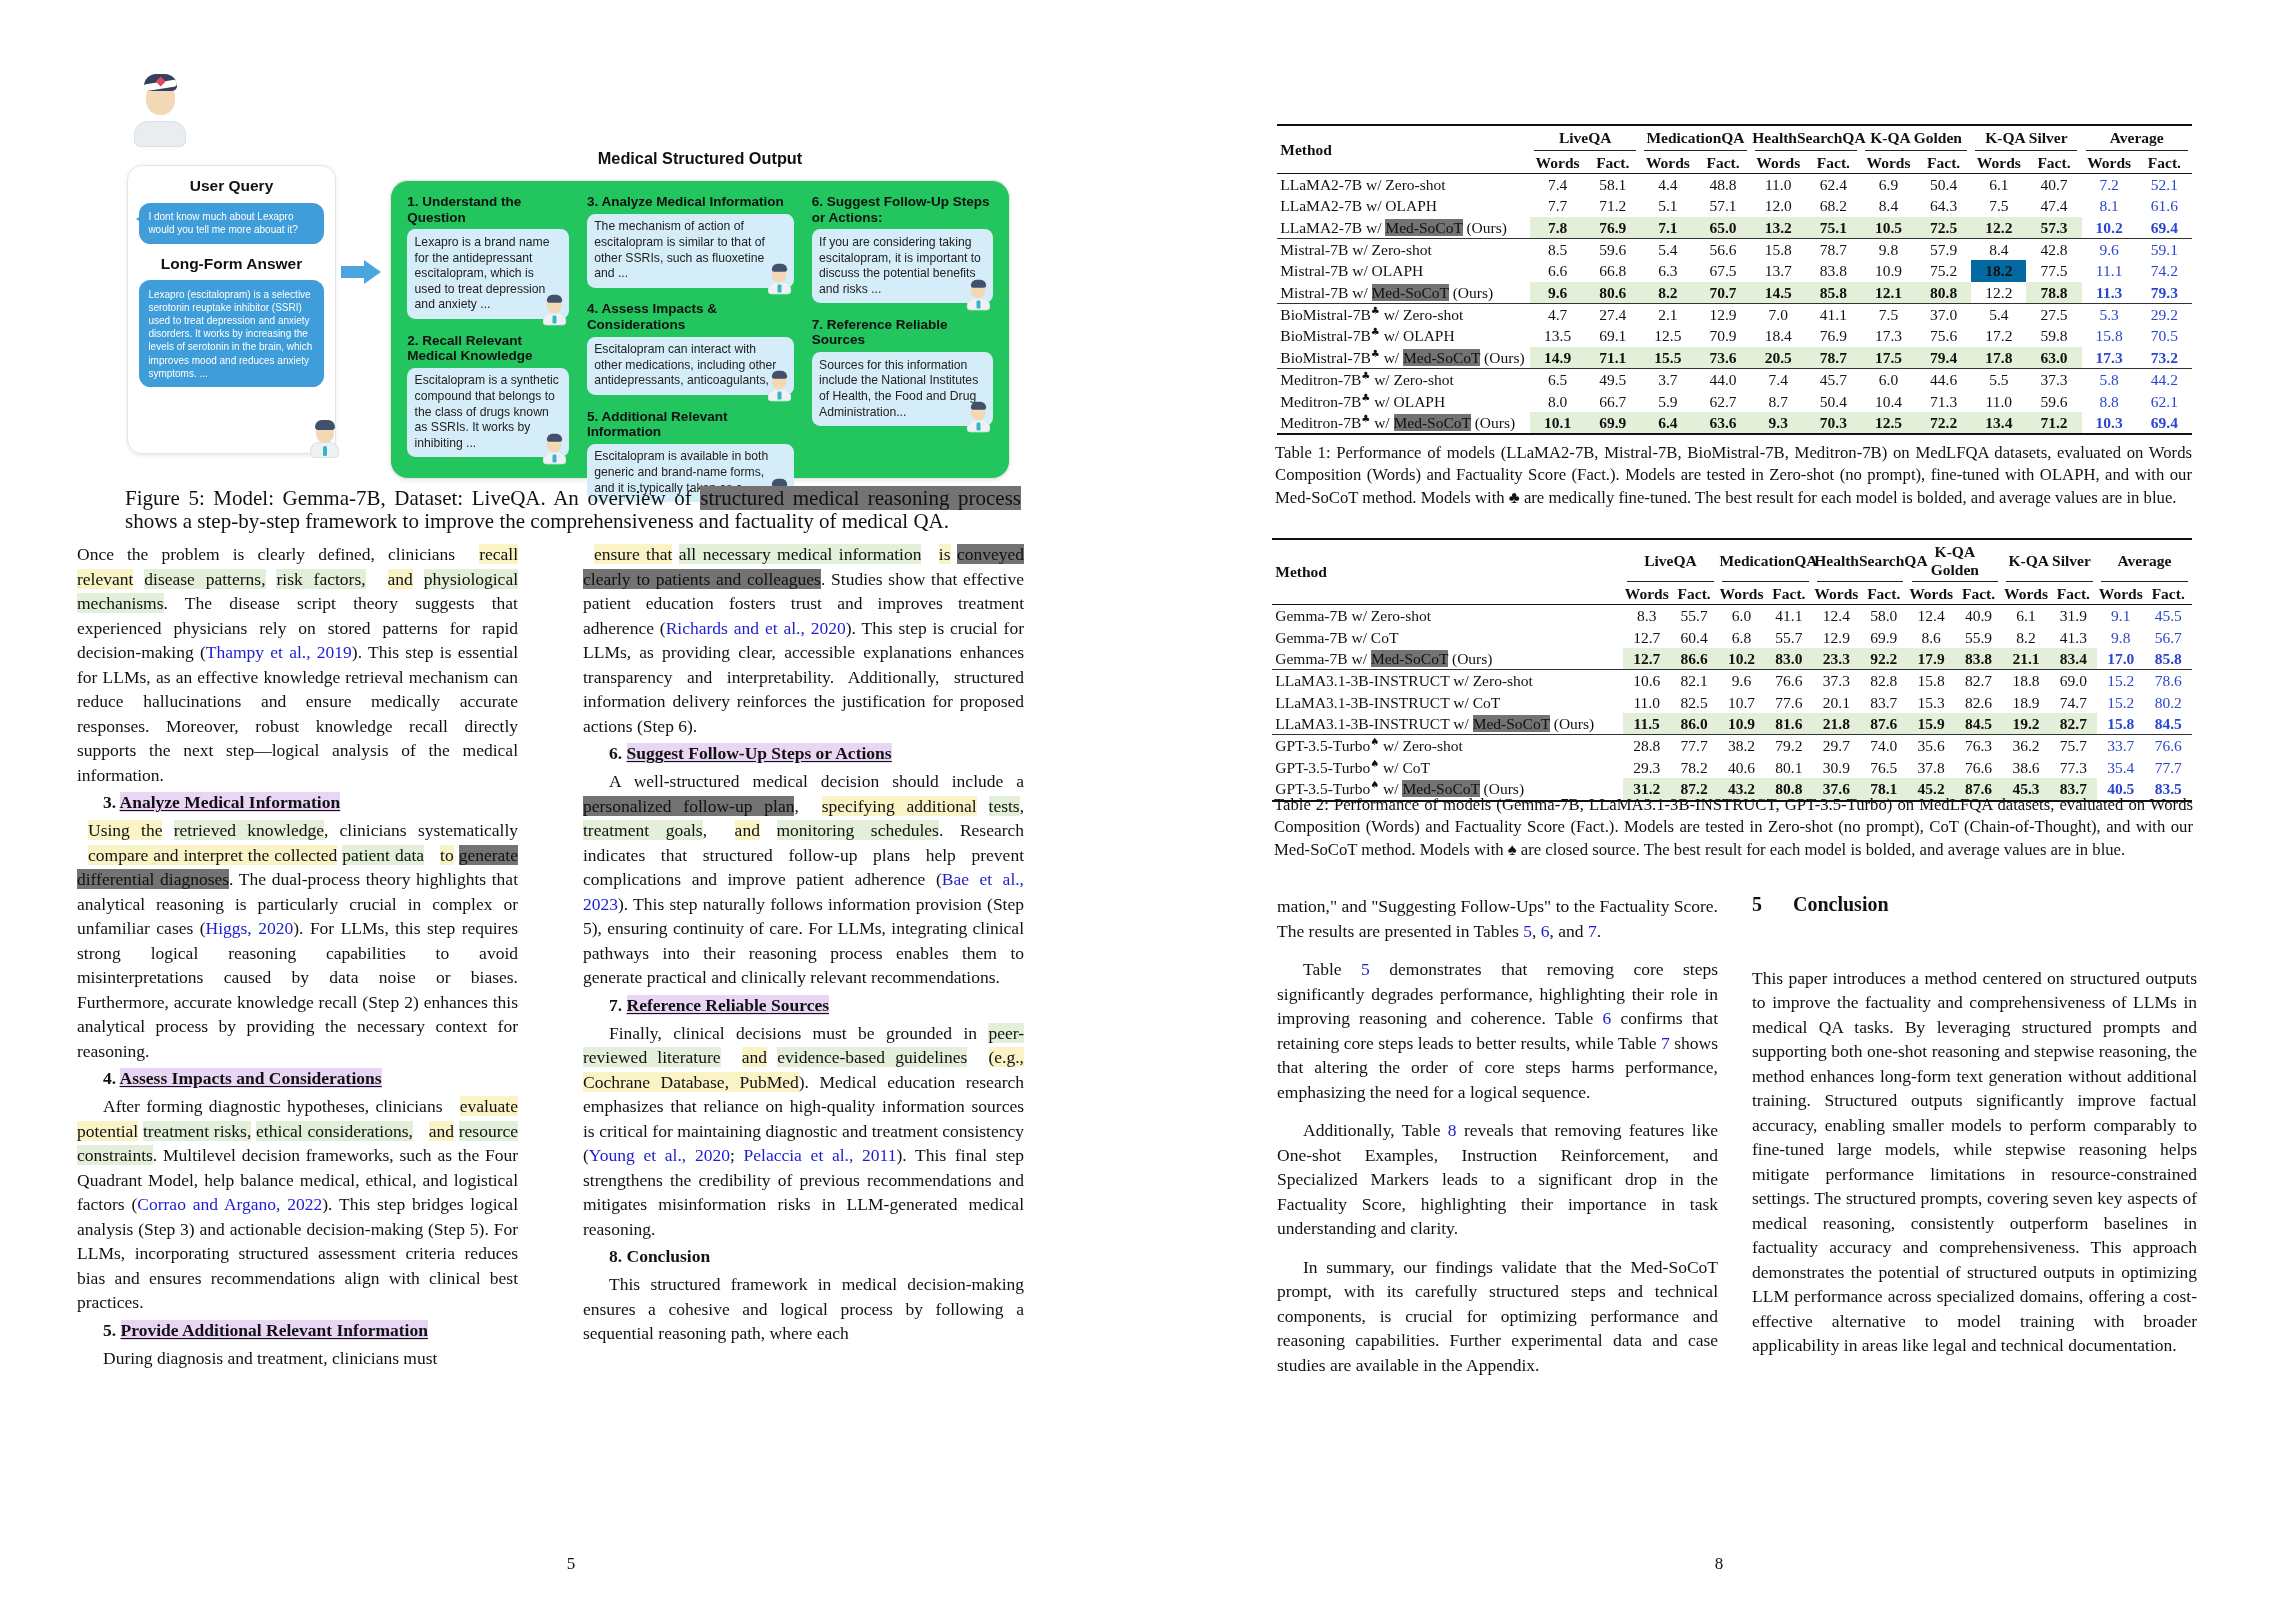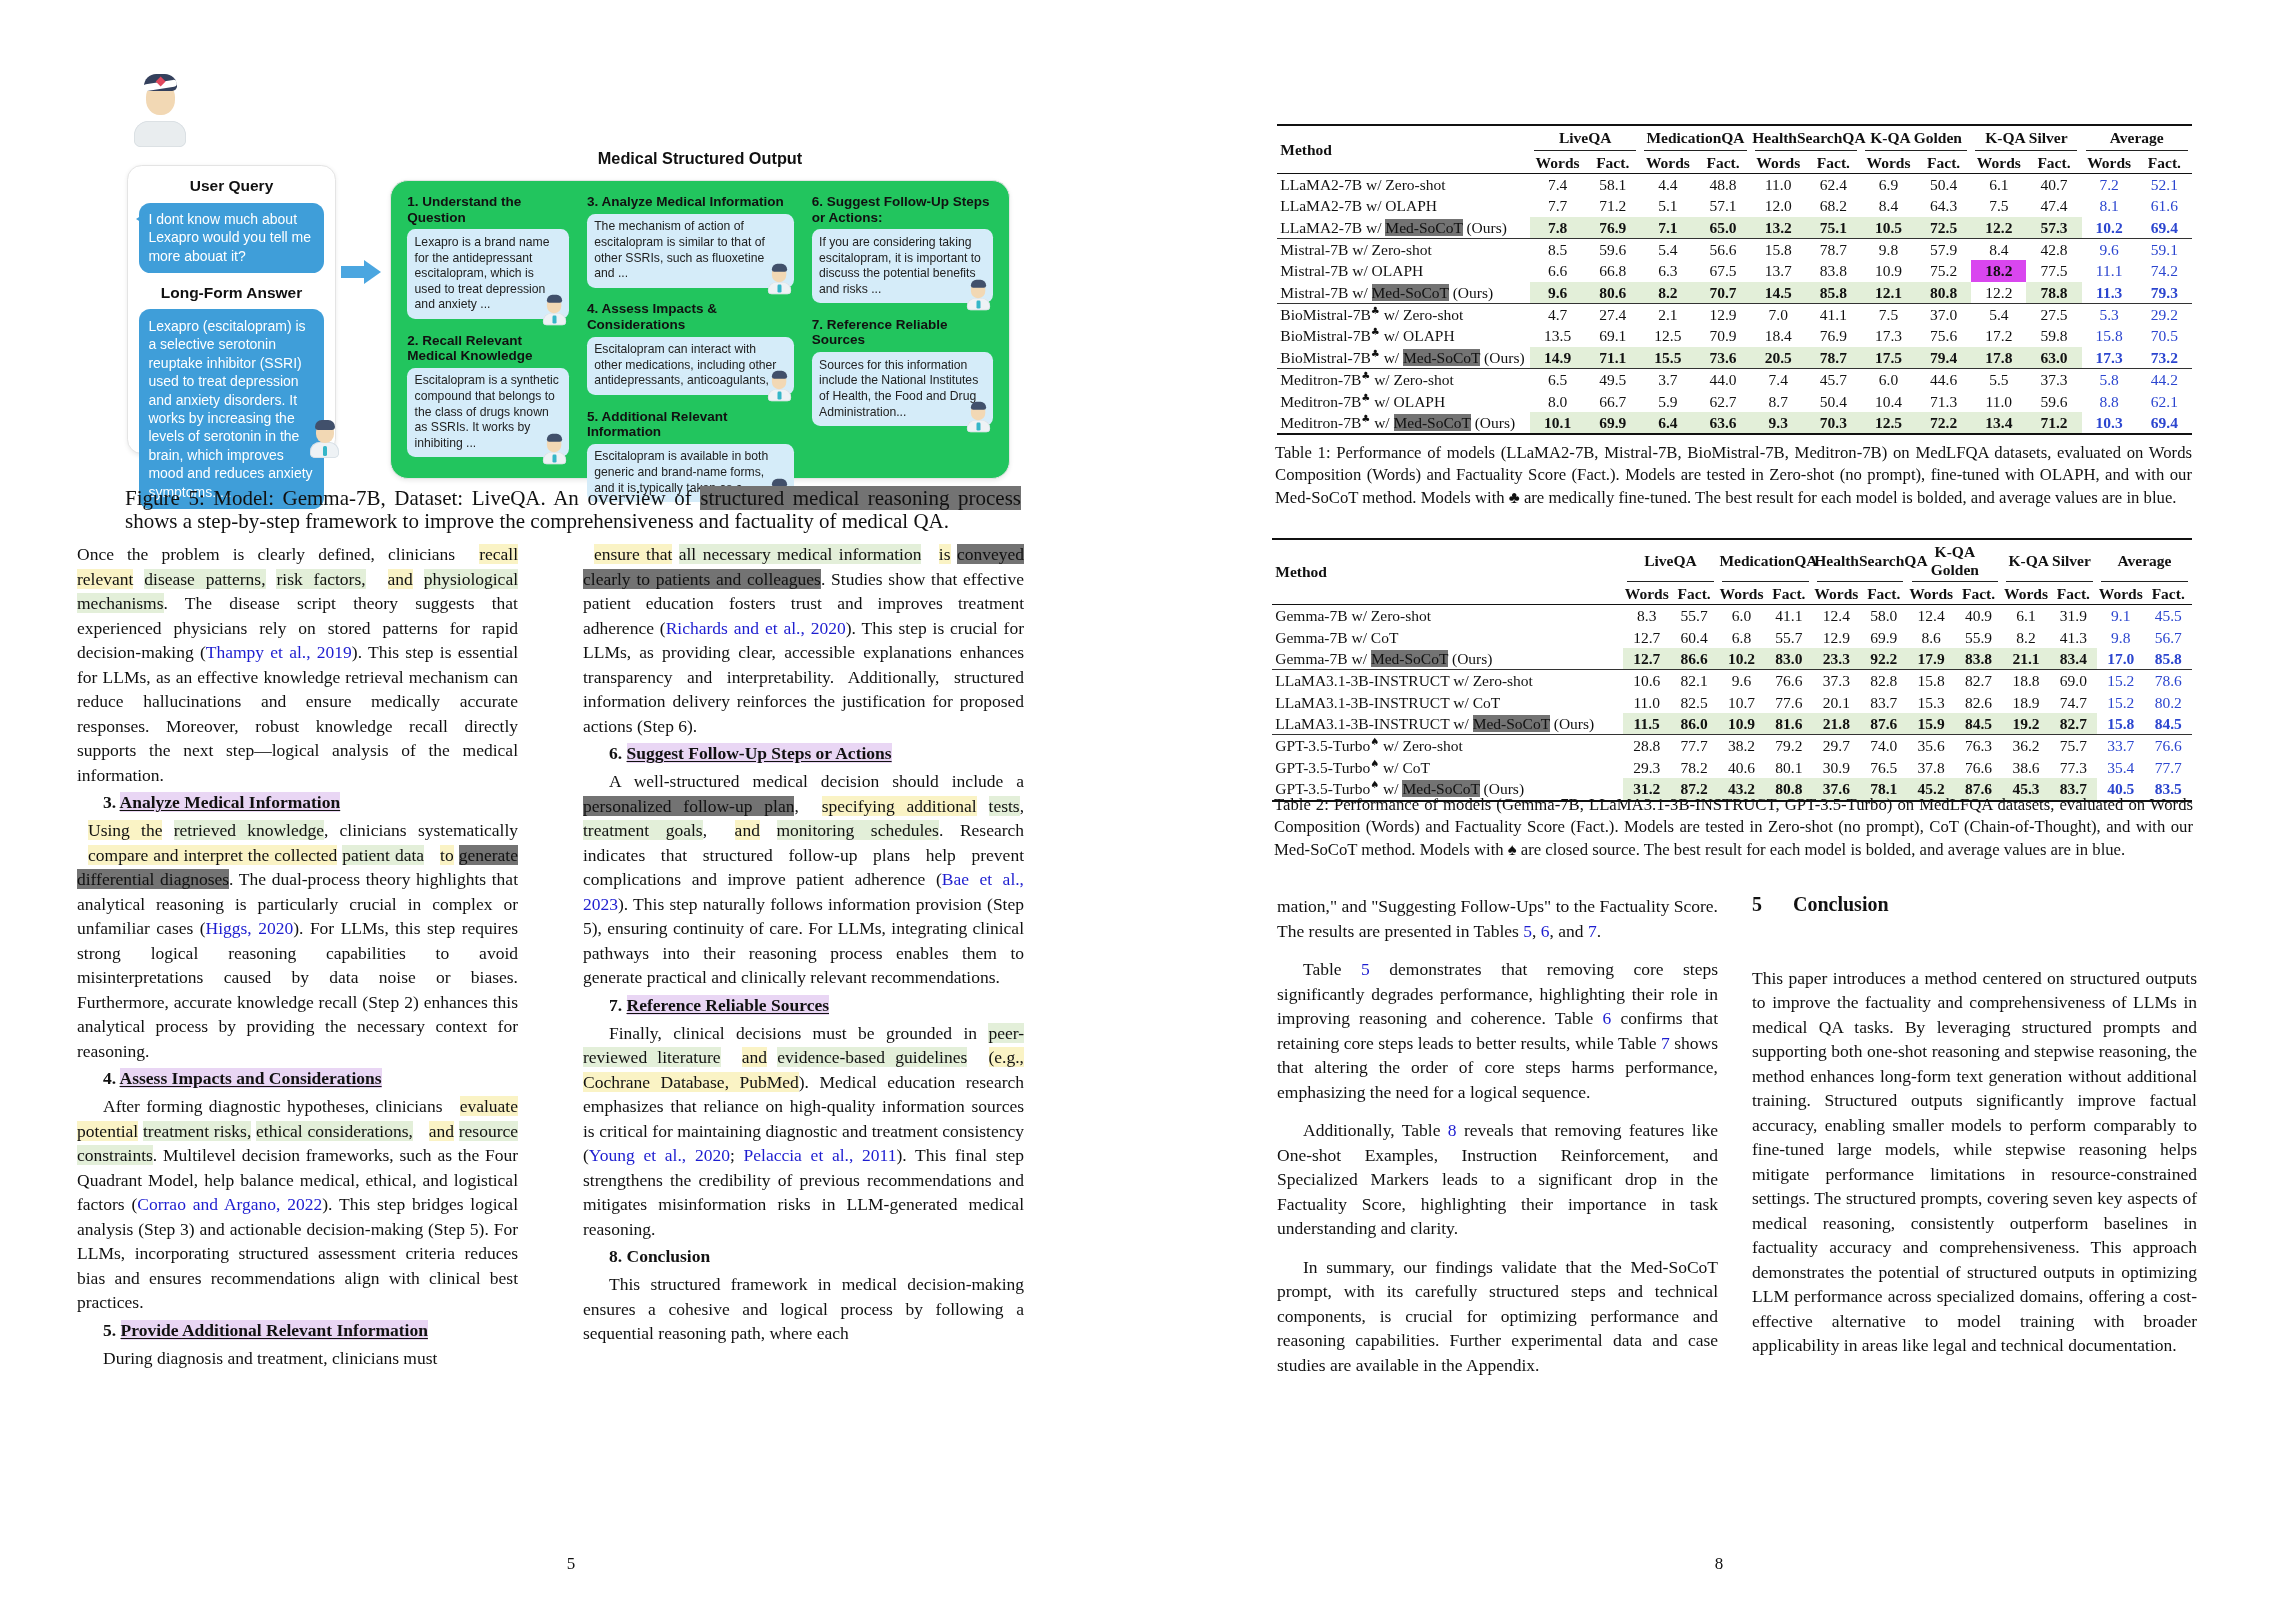--- a/index.html
+++ b/index.html
@@ -30,21 +30,21 @@
   .tcaption{position:absolute;font-size:16.7px;line-height:22.4px;text-align:justify;}
 
   
   .figure5{position:absolute;left:70px;top:67px;width:950px;height:419px;
            font-family:"Liberation Sans",sans-serif;}
   .user-card{position:absolute;left:57px;top:98px;width:209px;height:289px;background:#fff;
              border:0.8px solid #e4e4e4;border-radius:14.7px;box-shadow:0 1.6px 4.1px rgba(0,0,0,.08);
              padding:9.8px 11.4px;box-sizing:border-box;}
   .card-title{text-align:center;font-weight:bold;font-size:15.5px;margin:1.6px 0 7.3px 0;color:#111;}
   .bubble-dark{background:#3f9ed9;color:#fff;border-radius:11.4px;padding:7.3px 9px;
-               font-size:14px;line-height:1.32;position:relative;text-align:left;}
+               font-size:10px;line-height:1.32;position:relative;text-align:left;}
   .bubble-dark.tail::before{content:'';position:absolute;left:-10.6px;top:9.8px;
                border:7.3px solid transparent;border-right:11.4px solid #3f9ed9;}
   .flow-arrow{position:absolute;left:271px;top:193px;display:flex;align-items:center;}
   .flow-arrow .bar{width:23px;height:12.2px;background:#4ba6e0;}
   .flow-arrow .tip{width:0;height:0;border:12.2px solid transparent;border-left:17px solid #4ba6e0;}
   .output-title{position:absolute;left:320px;top:82px;width:620px;text-align:center;
                 font-weight:bold;font-size:16.3px;color:#111;}
   .output-card{position:absolute;left:320px;top:113px;width:620px;height:299px;background:#22c55e;
                border:0.8px solid #e4e4e4;border-radius:18px;box-shadow:0 1.6px 4.1px rgba(0,0,0,.08);
                padding:9.8px 16.3px 11.4px 16.3px;box-sizing:border-box;
@@ -83,21 +83,21 @@
   .datatable th{font-weight:bold;}
   .datatable thead th{border-bottom:1.2px solid #111;}
   .datatable thead th.group-h{border-bottom:none;position:relative;padding-bottom:4.9px;padding-top:3.3px;}
   .datatable thead th.group-h::after{content:'';position:absolute;left:4.1px;right:4.1px;bottom:0.8px;
                   border-bottom:1px solid #222;}
   .datatable th.method-h{text-align:left;padding-left:3.3px;}
   .datatable td.method-c{text-align:left;padding-left:3.3px;white-space:nowrap;}
   .datatable tr.group-start td{border-top:0.9px solid #333;}
   .datatable td.num.b{font-weight:bold;}
   .datatable .bg-g{background:#e3efd9;}
-  .datatable .bg-y{background:#d946ef;}
+  .datatable .bg-y{background:#0369a1;}
   .datatable .blue{color:#2b45cf;}
 </style>
 </head>
 <body>
 
 <div class="divider"></div>
 
 <div class="page" id="pageL">
 
   <div class="figure5">

